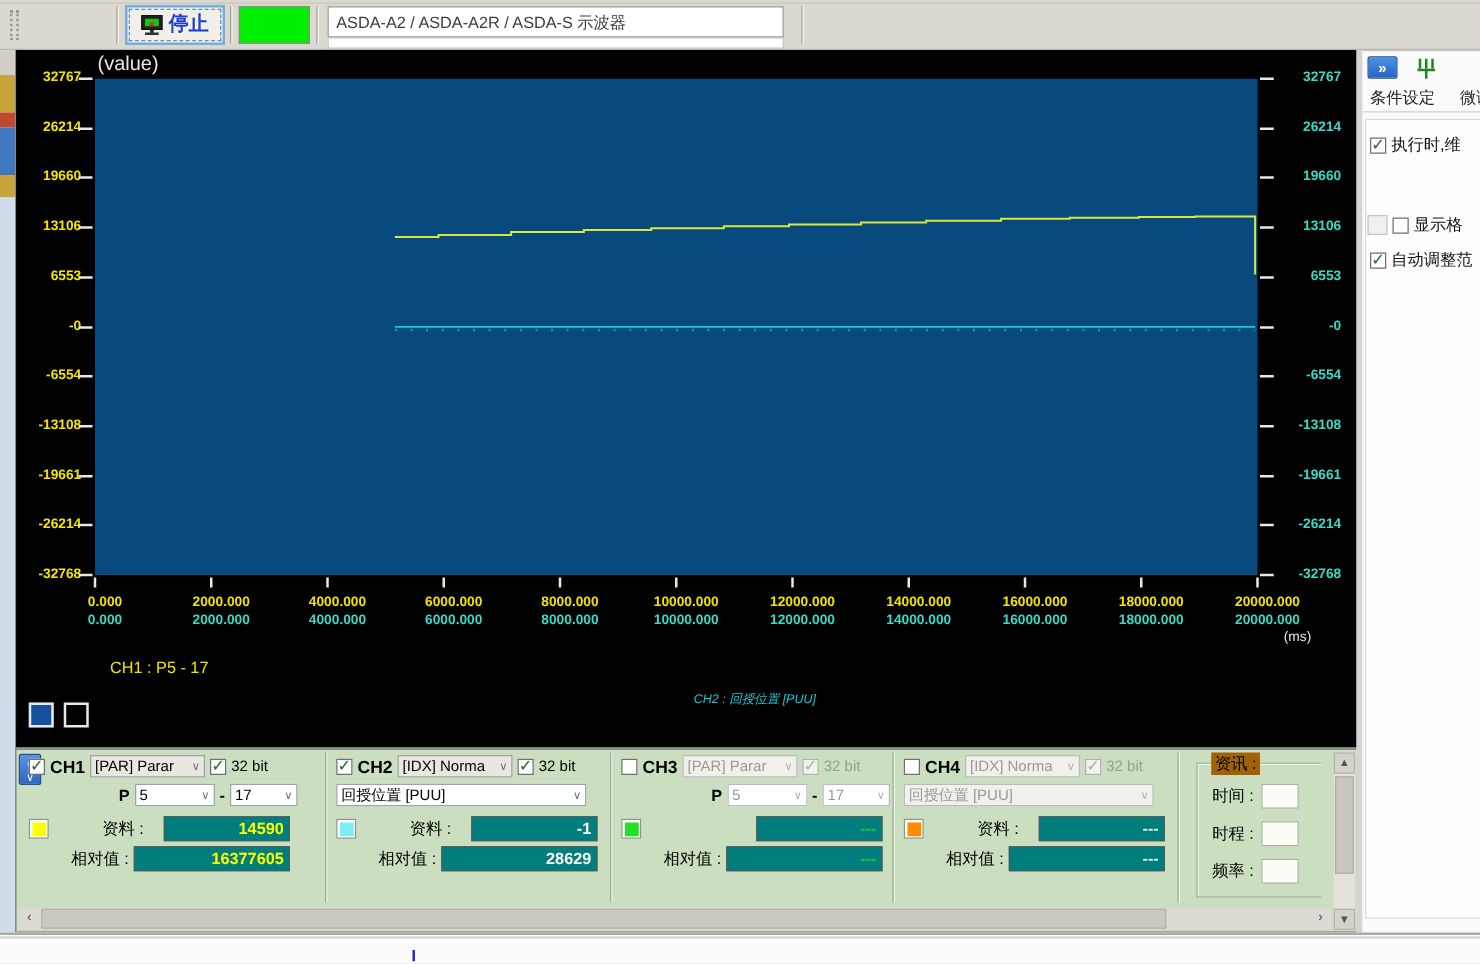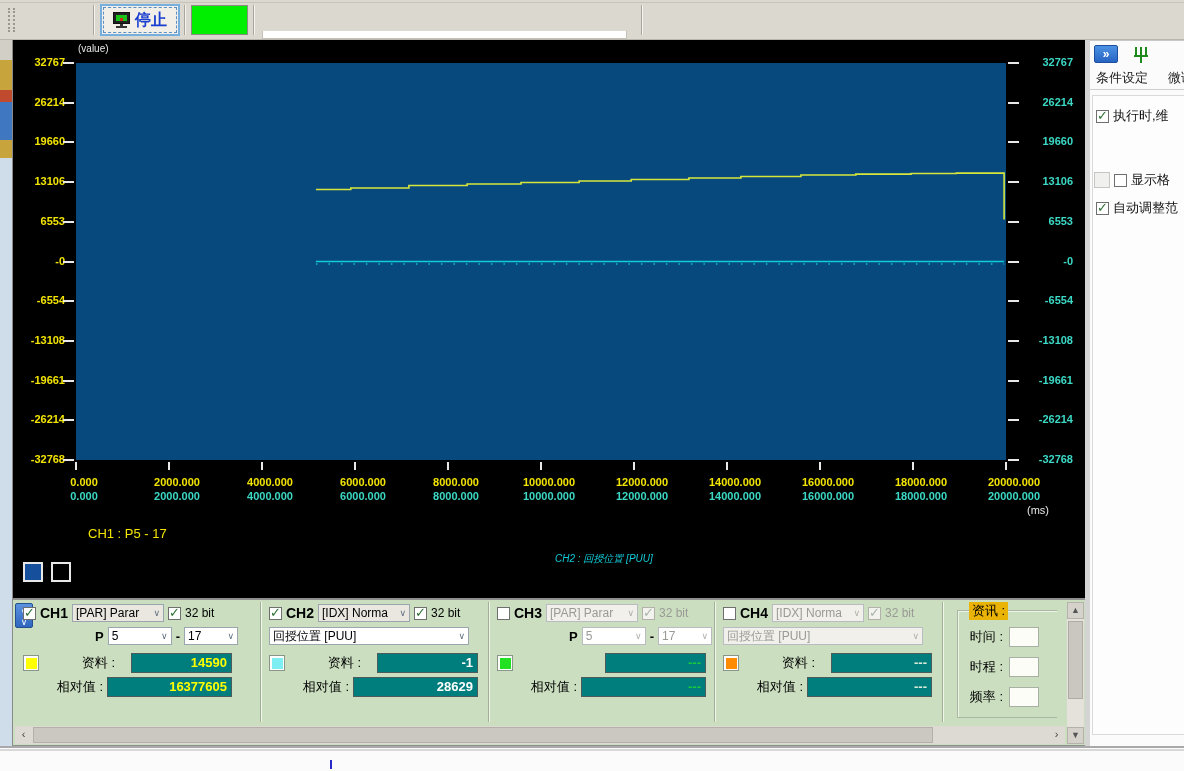--- a/index.html
+++ b/index.html
@@ -39,21 +39,21 @@
     line-height:31px; padding-left:7px; }
 
   
   .sliver { position:absolute; left:0; width:12px; }
 
   
   #scope { position:absolute; left:12px; top:40px; width:1073px; height:706px;
     background:#000; border-left:1px solid #8a8a8a; }
   #plot-region { position:absolute; left:0; top:0; width:1073px; height:558px; background:#000; }
   #plot-canvas { position:absolute; left:63px; top:23px; width:930px; height:397px; }
-  #corner-label { position:absolute; left:65px; top:3px; color:#e8e8e8; font-size:10px; }
+  #corner-label { position:absolute; left:65px; top:3px; color:#e8e8e8; font-size:16px; }
   .ytick-left { position:absolute; width:46px; text-align:right; font-size:11px; font-weight:bold; }
   .ytick-right { position:absolute; left:1002px; width:58px; text-align:right; font-size:11px; font-weight:bold; }
   .ymark-l { position:absolute; left:50px; width:11px; height:2px; background:#e8e8e8; }
   .ymark-r { position:absolute; left:995px; width:11px; height:2px; background:#e8e8e8; }
   .xmark { position:absolute; top:422px; width:2px; height:8px; background:#e8e8e8; }
   .xtick { position:absolute; width:80px; text-align:center; font-size:11px; font-weight:bold; }
   #ms-label { position:absolute; left:1014px; top:464px; color:#e8e8e8; font-size:11px; }
   #ch1-caption { position:absolute; left:75px; top:486px; font-size:13px; }
   #ch2-caption { position:absolute; left:542px; top:512px; font-size:10px;font-style:italic; }
   .disp-sq { position:absolute; top:522px; width:20px; height:20px; border:2px solid #e8e8e8; cursor:pointer; }
@@ -101,21 +101,21 @@
   .f-lbl { width:60px; text-align:right; font-size:13px; color:#000; flex:none; white-space:nowrap; }
   .tf { flex:1; margin-right:16px; height:20px; background:#007d7d; border:1px solid #4c5c5c;
     font-size:13px; font-weight:bold; text-align:right; padding:0 4px; line-height:18px;
     white-space:nowrap; overflow:hidden; }
   .r4-indent { width:12px; flex:none; }
 
   
   #info-box { position:absolute; left:934px; top:0; width:116px; height:125px; }
   #info-frame { position:absolute; left:10px; top:10px; width:100px; height:108px;
     border:1px solid #aab6a2; border-right:none; box-shadow:inset 1px 1px 0 #eef4e8; }
-  #info-title { position:absolute; left:22px; top:2px; background:#eab308; padding:0 3px;
+  #info-title { position:absolute; left:22px; top:2px; background:#a16207; padding:0 3px;
     font-size:13px; }
   .info-row { position:absolute; left:14px; width:100px; height:22px; display:flex;
     align-items:center; gap:6px; }
   .info-row .lbl { width:42px; text-align:right; font-size:13px; white-space:nowrap; }
   .info-row .box { width:30px; height:20px; background:#fdfdf8; border:1px solid #a8b0a4; }
 
   
   .vscroll { position:absolute; right:2px; top:2px; width:17px; height:142px; background:#e4e2da; }
   .vscroll .btn { position:absolute; left:0; width:17px; height:17px; background:#d4d2ca;
     border:1px solid #b4b2aa; color:#555; font-size:9px; text-align:center; line-height:15px; cursor:pointer; }
@@ -167,20 +167,21 @@
             <b></b>
           </div>
           <div class="leg"></div>
           <div class="base"></div>
       </div>
       <span>停止</span>
     </button>
     <div class="tb-sep" style="left:184px"></div>
     <div id="run-indicator" style="background: rgb(0, 239, 0);"></div>
     <div class="tb-sep" style="left:253px"></div>
+    <div id="device-field">ASDA-A2 / ASDA-A2R / ASDA-S 示波器</div>
     <div id="device-field-under"></div>
     <div class="tb-sep" style="left:641px"></div>
   </div>
 
   <div class="sliver" style="top:40px;height:20px;background:#d2cfc7"></div>
   <div class="sliver" style="top:60px;height:30px;background:#c8a43c"></div>
   <div class="sliver" style="top:90px;height:12px;background:#c04a2e"></div>
   <div class="sliver" style="top:102px;height:38px;background:#3f78c0"></div>
   <div class="sliver" style="top:140px;height:18px;background:#c8a43c"></div>
   <div class="sliver" style="top:158px;height:599px;background:#cfdcea"></div>

